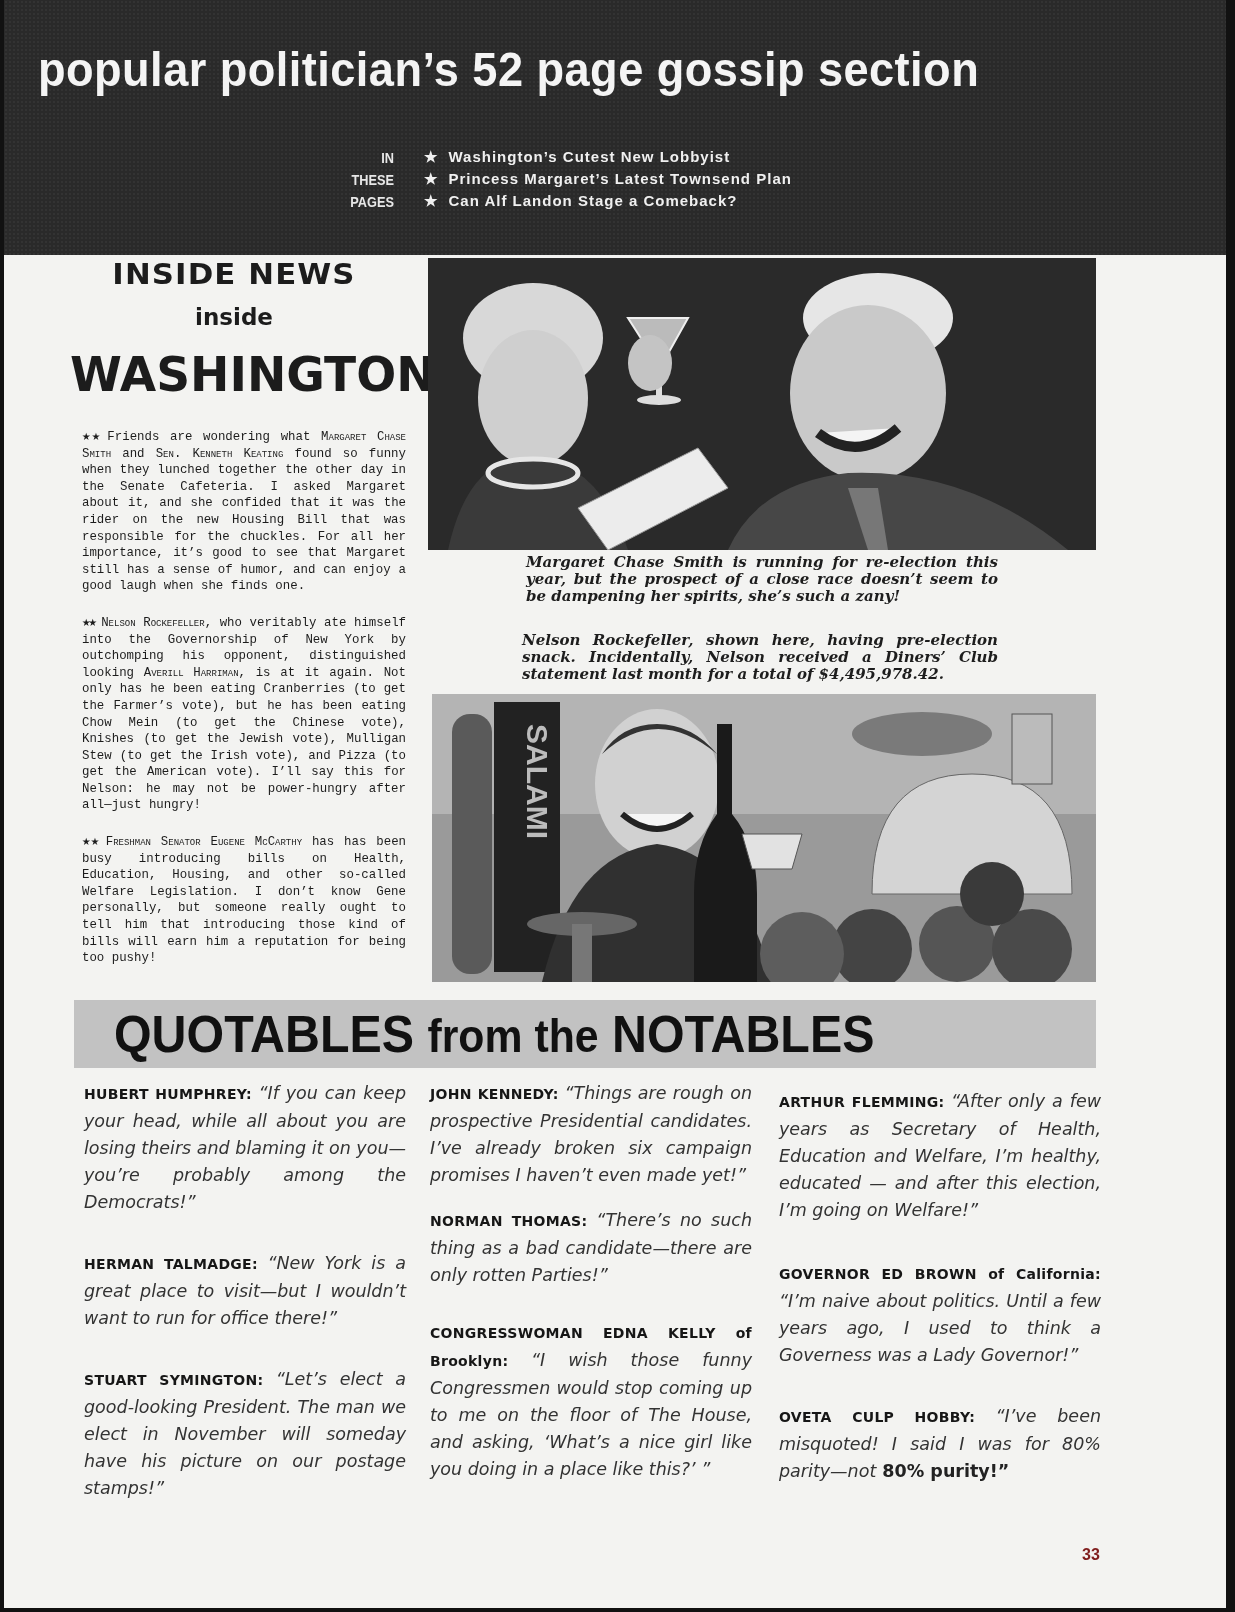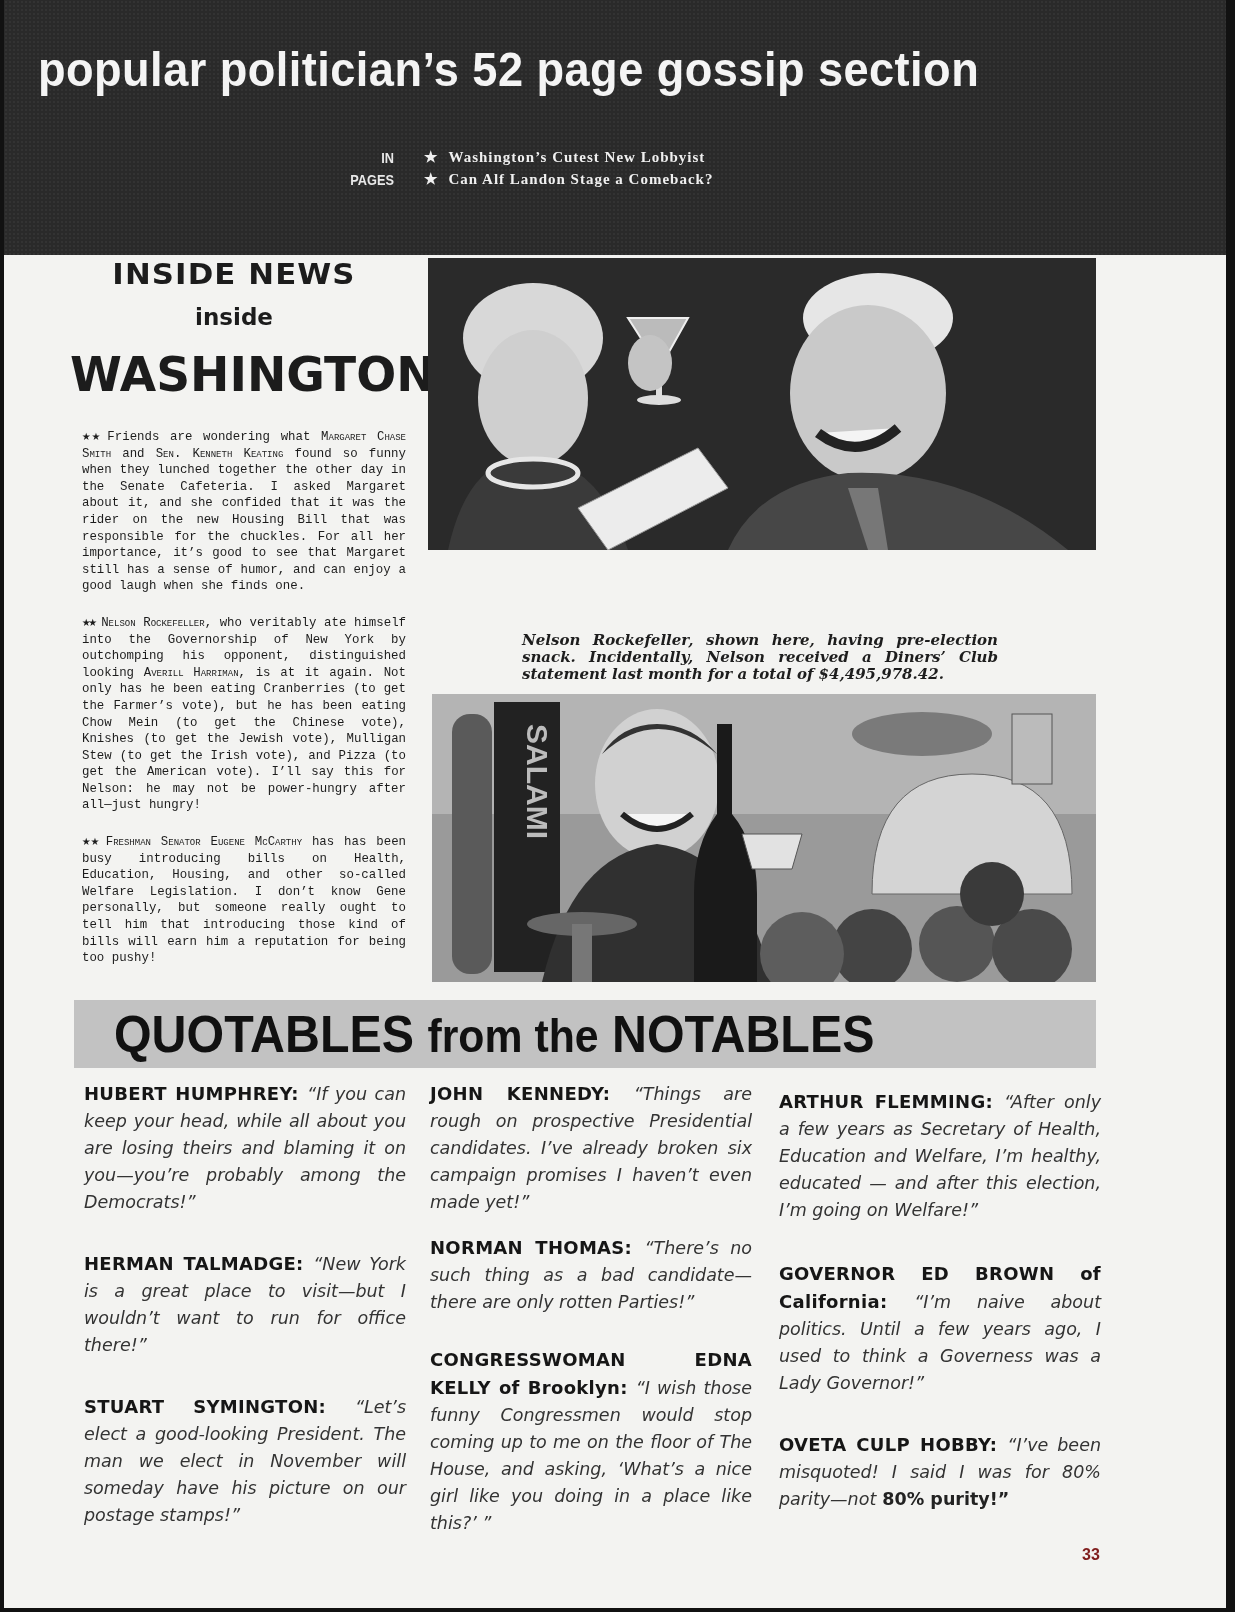--- a/index.html
+++ b/index.html
@@ -25,21 +25,21 @@
     }
     .teaser { position: absolute; left: 300px; top: 146px; width: 700px; }
     .teaser-row { display: flex; height: 22px; align-items: center; }
     .teaser-label {
       width: 90px; text-align: right; color: #e8e8e8;
       font-family: "Liberation Sans", sans-serif; font-weight: bold; font-size: 15px;
       transform: scaleX(0.85); transform-origin: right;
     }
     .teaser-item {
       margin-left: 30px; color: #f0f0f0;
-      font-family: Liberation Serif, serif; font-weight: bold; font-size: 15px; letter-spacing: 1px;
+      font-family: Liberation Sans, sans-serif; font-weight: bold; font-size: 15px; letter-spacing: 1px;
       white-space: nowrap;
     }
     .teaser-star { margin-right: 10px; }
 
     
     .inside-news {
       position: absolute; left: 60px; top: 258px; width: 340px; text-align: center;
       font-family: "DejaVu Sans", sans-serif; font-weight: bold; color: #1c1c1c;
       font-size: 28px; letter-spacing: 1px; text-transform: uppercase;
       transform: scaleX(1.1); transform-origin: center;
@@ -93,21 +93,21 @@
     .quote-col { position: absolute; top: 1080px; width: 322px; }
     .qc1 { left: 80px; }
     .qc2 { left: 426px; }
     .qc3 { left: 775px; }
     .quote {
       font-family: "DejaVu Sans", sans-serif; font-style: italic; font-weight: 300;
       font-size: 17.5px; line-height: 27px; color: #333; text-align: justify;
     }
     .quote .who {
       font-style: normal; font-weight: bold; color: #161616; font-family: "DejaVu Sans", sans-serif;
-      font-size: 18px; letter-spacing: 0.3px;
+      font-size: 14px; letter-spacing: 0.3px;
     }
     .quote .bold-end { font-style: normal; font-weight: bold; color: #222; }
 
     .page-number {
       position: absolute; left: 1078px; top: 1546px;
       font-family: "Liberation Sans", sans-serif; font-weight: bold; font-size: 16px; color: #7f1d1d;
     }
   </style>
 </head>
 <body>
@@ -117,20 +117,26 @@
   <div class="banner">
     <div class="banner-title">popular politician’s  52 page gossip section</div>
     <div class="teaser">
       <div class="teaser-row">
         <span class="teaser-label">IN</span>
         <span class="teaser-item">
           <span class="teaser-star">★</span><span>Washington’s Cutest New Lobbyist</span>
         </span>
       </div>
       <div class="teaser-row">
+        <span class="teaser-label">THESE</span>
+        <span class="teaser-item">
+          <span class="teaser-star">★</span><span>Princess Margaret’s Latest Townsend Plan</span>
+        </span>
+      </div>
+      <div class="teaser-row">
         <span class="teaser-label">PAGES</span>
         <span class="teaser-item">
           <span class="teaser-star">★</span><span>Can Alf Landon Stage a Comeback?</span>
         </span>
       </div>
     </div>
   </div>
 
   <div class="inside-news">Inside News</div>
   <div class="inside-lower">inside</div>
@@ -159,20 +165,21 @@
       <path d="M150 250 L270 190 L300 230 L180 292 Z" fill="#ececec" stroke="#999"></path>
 
       <ellipse cx="450" cy="60" rx="75" ry="45" fill="#e6e6e6"></ellipse>
       <ellipse cx="440" cy="135" rx="78" ry="88" fill="#c9c9c9"></ellipse>
       <path d="M390 175 Q430 205 470 170" stroke="#222" stroke-width="10" fill="#f4f4f4"></path>
       <path d="M300 292 Q330 225 420 215 Q540 210 640 292 Z" fill="#474747"></path>
       <path d="M420 230 L440 292 L460 292 L450 230 Z" fill="#777"></path>
     </svg>
   </div>
 
+  <div class="caption caption-1">Margaret Chase Smith is running for re-election this year, but the prospect of a close race doesn’t seem to be dampening her spirits, she’s such a zany!</div>
   <div class="caption caption-2">Nelson Rockefeller, shown here, having pre-election snack. Incidentally, Nelson received a Diners’ Club statement last month for a total of $4,495,978.42.</div>
 
   <div class="illus illus-2">
     <svg width="664" height="288" viewBox="0 0 664 288">
       <rect width="664" height="288" fill="#9a9a9a"></rect>
       <rect x="0" y="0" width="664" height="120" fill="#b4b4b4"></rect>
 
       <rect x="20" y="20" width="40" height="260" rx="18" fill="#5a5a5a"></rect>
       <rect x="62" y="8" width="66" height="270" fill="#222"></rect>
       <text x="95" y="30" fill="#bcbcbc" font-family="Liberation Sans, sans-serif" font-weight="bold" font-size="30" transform="rotate(90 95 30)">SALAMI</text>

